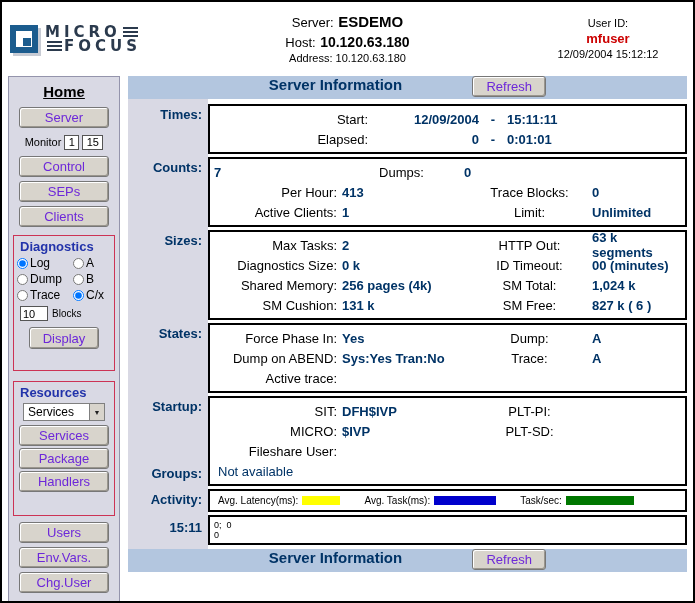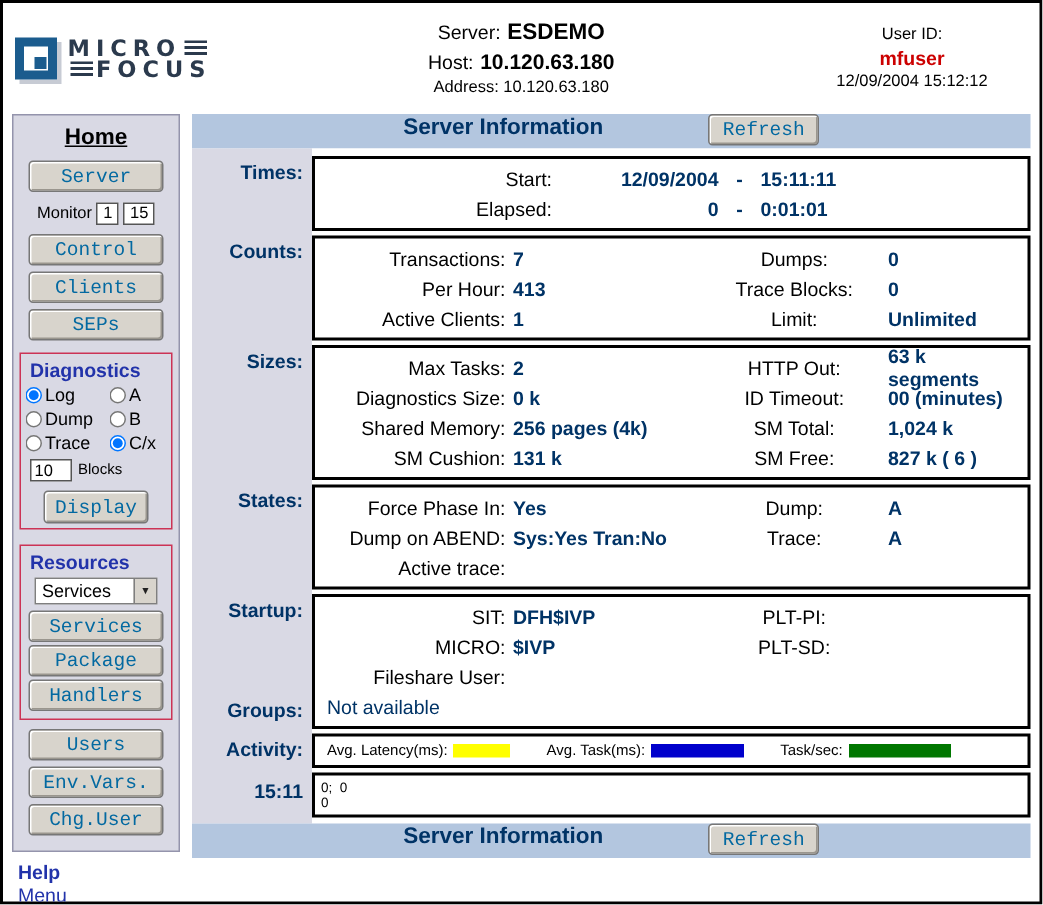--- a/index.html
+++ b/index.html
@@ -34,28 +34,28 @@
   .userid-value{font-size:13px;font-weight:bold;color:var(--user-id)}
   .timestamp{font-size:11px}
 
   
   .content-row{display:flex;align-items:flex-start;padding:2px 6px 0 6px;gap:8px}
 
   
   .side-col{width:112px;flex-shrink:0}
   .side-panel{background:var(--sidebar-bg);border:1px solid #9494ac;padding:4px 0 8px 0;display:flex;flex-direction:column;align-items:center}
   .home{font-size:15px;font-weight:bold;text-decoration:underline;margin:2px 0 5px;cursor:pointer;color:#000}
-  .btn{font-family:Liberation Mono, monospace;font-size:13px;background:var(--btn-bg);border:1px solid #777;border-radius:3px;box-shadow:inset 1px 1px 0 #fff,inset -1px -1px 0 #9a968e;padding:1px 6px;color:#0369a1;cursor:pointer}
+  .btn{font-family:Liberation Sans, sans-serif;font-size:13px;background:var(--btn-bg);border:1px solid #777;border-radius:3px;box-shadow:inset 1px 1px 0 #fff,inset -1px -1px 0 #9a968e;padding:1px 6px;color:#6d28d9;cursor:pointer}
   .side-btn{display:block;width:90px;height:21px;margin:2px auto}
   .monitor-row{display:flex;align-items:center;gap:3px;margin:3px 0;height:18px}
   .monitor-label{font-size:11px}
   .mini-input{border:1px solid #555;background:#fff;font-size:11px;text-align:center;height:15px;padding:0}
   .monitor-1{width:15px}
   .monitor-2{width:21px}
-  .red-box{width:102px;border:1px solid var(--section-border);margin:6px auto 4px;padding:3px 0 3px}
+  .red-box{width:102px;border:1px solid var(--section-border);margin:6px auto 4px;padding:3px 0 21px}
   .section-title{font-size:13px;font-weight:bold;color:var(--section-title);padding-left:6px;margin-bottom:2px}
   .radio-grid{display:grid;grid-template-columns:56px 1fr;row-gap:2px;padding:0 3px;font-size:12px}
   .radio-item{display:flex;align-items:center;gap:2px;cursor:pointer;white-space:nowrap}
   .radio-item input{width:11px;height:11px;margin:0}
   .blocks-row{display:flex;align-items:center;gap:4px;padding:4px 0 2px 6px}
   .blocks-input{width:28px;height:15px;border:1px solid #555;background:#fff;font-size:11px;padding:0 2px}
   .blocks-label{font-size:10px}
   .display-btn{display:block;width:70px;height:22px;margin:4px auto 0}
   .fakeselect{display:flex;align-items:center;width:82px;height:18px;background:#fff;border:1px solid #7f7f7f;margin:3px auto 4px;font-size:12px;cursor:pointer}
   .fakeselect .sel-text{padding-left:4px;flex:1}
@@ -130,22 +130,22 @@
     <div class="side-col">
       <div class="side-panel">
         <div class="home">Home</div>
         <button type="button" class="btn side-btn">Server</button>
         <div class="monitor-row">
           <span class="monitor-label">Monitor</span>
           <input type="text" class="mini-input monitor-1" value="1" style="">
           <input type="text" class="mini-input monitor-2" value="15" style="">
         </div>
         <button type="button" class="btn side-btn">Control</button>
+        <button type="button" class="btn side-btn">SEPs</button>
         <button type="button" class="btn side-btn">Clients</button>
-        <button type="button" class="btn side-btn">SEPs</button>
 
         <div class="red-box">
           <div class="section-title">Diagnostics</div>
           <div class="radio-grid">
             <label class="radio-item">
                 <input type="radio" name="diag-mode" checked="checked" style="">
                 <span>Log</span>
               </label>
             <label class="radio-item">
                 <input type="radio" name="diag-class" style="">
@@ -222,21 +222,20 @@
               <span class="tsep">-</span>
               <span class="tv2">0:01:01</span>
             </div>
           </div>
         </div>
 
         <div class="grid-row">
           <div class="row-label">Counts:</div>
           <div class="data-box">
             <div class="prow">
-              <span class="pkl">Transactions:</span>
               <span class="pvl">7</span>
               <span class="pkr">Dumps:</span>
               <span class="pvr">0</span>
             </div>
             <div class="prow">
               <span class="pkl">Per Hour:</span>
               <span class="pvl">413</span>
               <span class="pkr">Trace Blocks:</span>
               <span class="pvr">0</span>
             </div>

